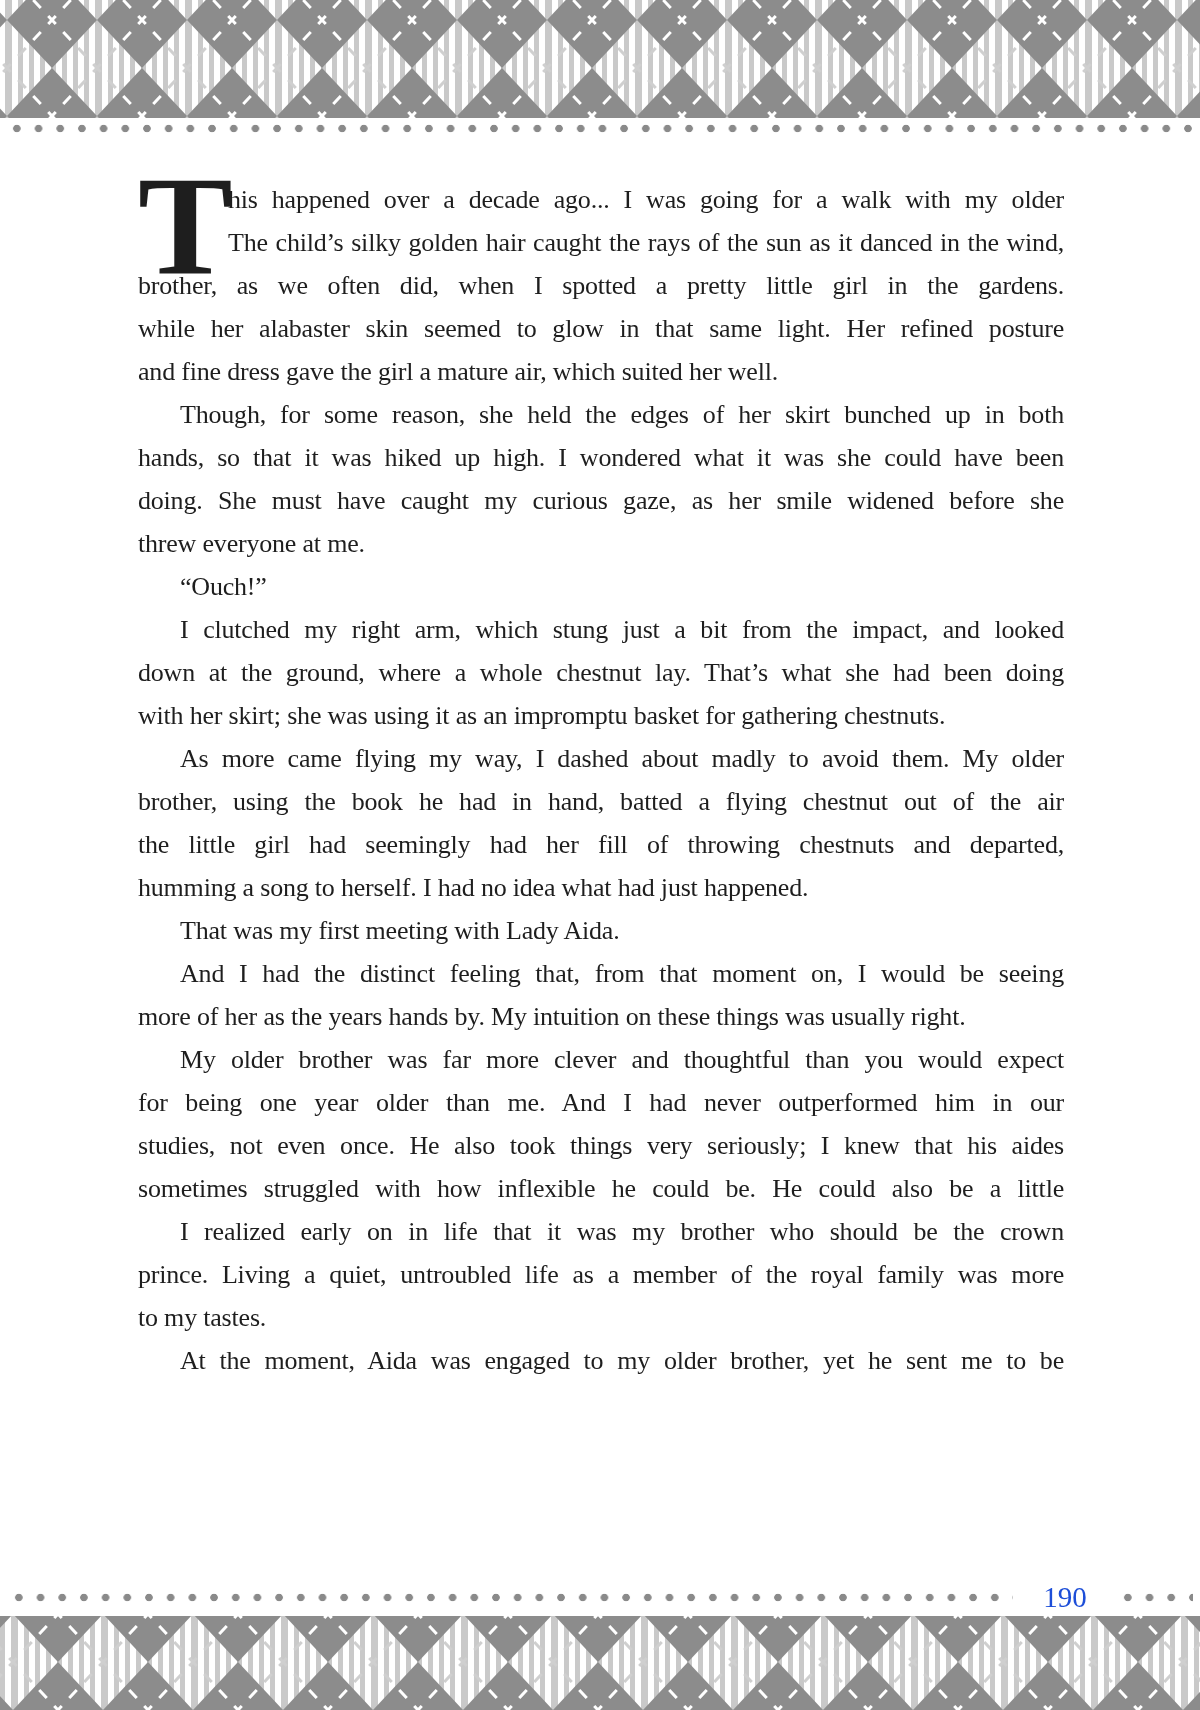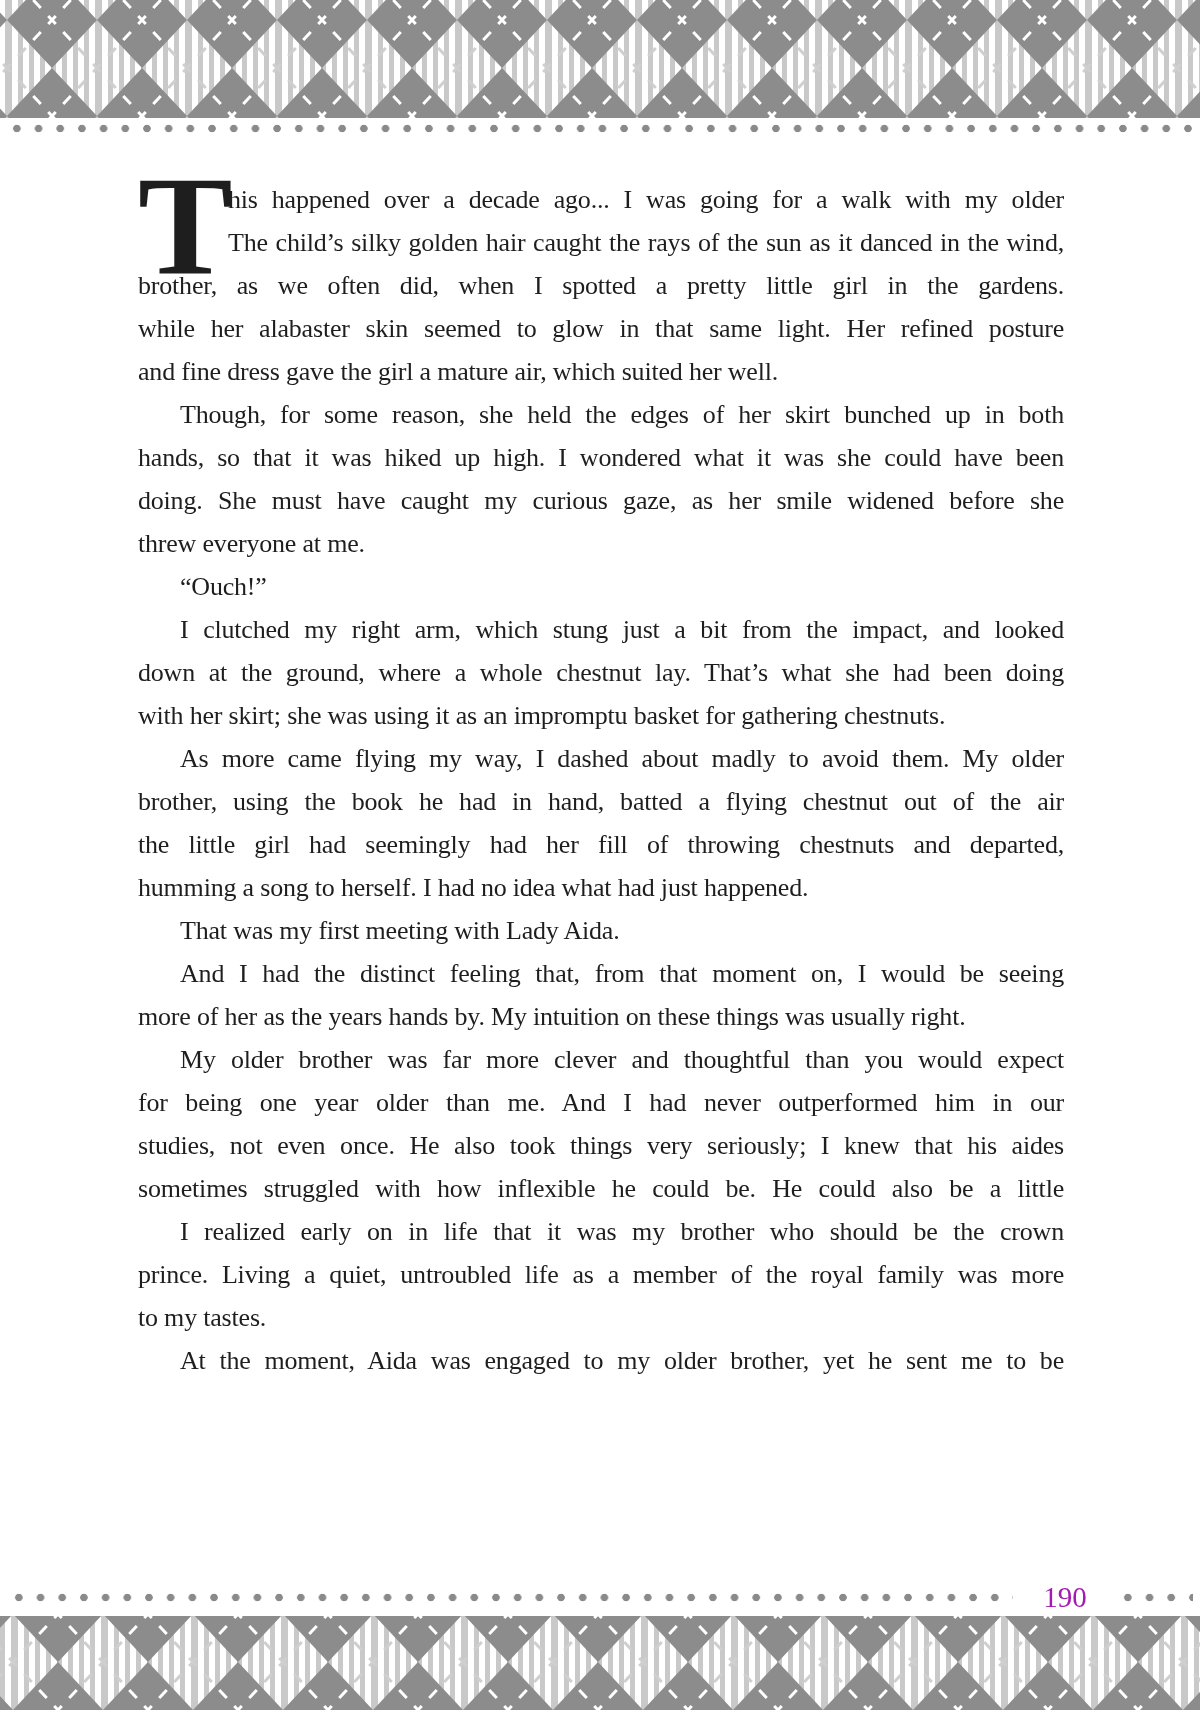--- a/index.html
+++ b/index.html
@@ -23,21 +23,21 @@
     background-image:radial-gradient(circle, var(--dot) 3.4px, rgba(0,0,0,0) 4.1px);
     background-size:21.7px 13px;
     background-repeat:repeat-x;
   }
   .dots-top{top:122px;left:6px;right:6px;}
   .dots-bl{top:1591px;left:8px;width:1005px;}
   .dots-br{top:1591px;left:1117px;width:76px;}
   .page-number{
     position:absolute;top:1581px;left:1013px;width:104px;
     text-align:center;
-    font-size:29px;line-height:32px;color:#a21caf;
+    font-size:29px;line-height:32px;color:#1d4ed8;
   }
 
   
   .text-block{
     position:absolute;left:138px;top:178px;width:926px;
     color:var(--ink);
     font-size:26px;line-height:43px;letter-spacing:-0.2px;
   }
   .para{margin:0;}
   .para .line{

